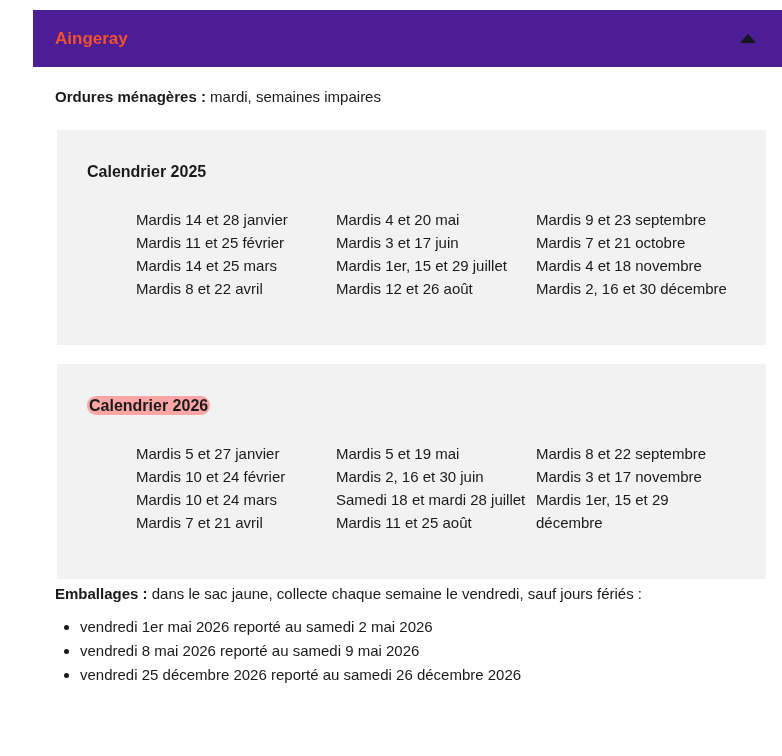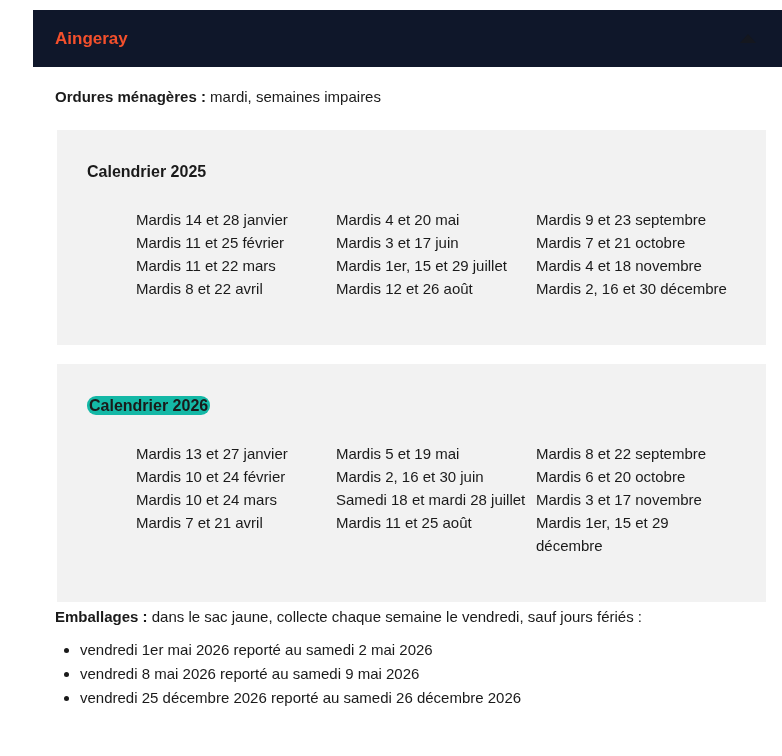--- a/index.html
+++ b/index.html
@@ -2,21 +2,21 @@
 <html><head>
 <meta charset="utf-8">
 <style>
   html,body{margin:0;padding:0;}
   body{
     width:782px;height:756px;background:#ffffff;
     font-family:"Liberation Sans",sans-serif;
     font-size:15px;color:#1a1a1a;overflow:hidden;
   }
   .accordion-bar{
-    margin:10px 0 0 33px;height:57px;background:#0f172a;
+    margin:10px 0 0 33px;height:57px;background:#4c1d95;
     display:flex;align-items:center;justify-content:space-between;
     padding:0 20px 0 22px;box-sizing:border-box;cursor:pointer;
   }
   .accordion-title{
     color:#f4502c;font-weight:bold;font-size:17px;
   }
   .caret-up{
     width:0;height:0;
     border-left:8px solid transparent;
     border-right:8px solid transparent;
@@ -30,21 +30,21 @@
   .cal-box{
     box-sizing:border-box;margin-left:57px;width:709px;
     background:#f2f2f2;padding:32px 30px 45px 30px;
   }
   .cal-box.first{margin-top:24px;}
   .cal-box.second{margin-top:19px;}
   .cal-title{
     font-size:16px;font-weight:bold;line-height:20px;margin:0 0 26px 0;
   }
   mark.hl{
-    background:#14b8a6;color:inherit;padding:1px 2px;border-radius:9px;
+    background:#fca5a5;color:inherit;padding:1px 2px;border-radius:9px;
   }
   .cal-columns{
     display:flex;justify-content:flex-end;
   }
   .cal-col{
     width:200px;
   }
   .cal-line{
     line-height:23px;
   }
@@ -67,21 +67,21 @@
 </div>
 
 <p class="intro"><strong>Ordures ménagères :</strong> <span>mardi, semaines impaires</span></p>
 
 <div class="cal-box first">
   <div class="cal-title"><span>Calendrier 2025</span></div>
   <div class="cal-columns">
     <div class="cal-col">
       <div class="cal-line">Mardis 14 et 28 janvier</div>
       <div class="cal-line">Mardis 11 et 25 février</div>
-      <div class="cal-line">Mardis 11 et 22 mars</div>
+      <div class="cal-line">Mardis 14 et 25 mars</div>
       <div class="cal-line">Mardis 8 et 22 avril</div>
     </div>
     <div class="cal-col">
       <div class="cal-line">Mardis 4 et 20 mai</div>
       <div class="cal-line">Mardis 3 et 17 juin</div>
       <div class="cal-line">Mardis 1er, 15 et 29 juillet</div>
       <div class="cal-line">Mardis 12 et 26 août</div>
     </div>
     <div class="cal-col">
       <div class="cal-line">Mardis 9 et 23 septembre</div>
@@ -89,34 +89,33 @@
       <div class="cal-line">Mardis 4 et 18 novembre</div>
       <div class="cal-line">Mardis 2, 16 et 30 décembre</div>
     </div>
   </div>
 </div>
 
 <div class="cal-box second">
   <div class="cal-title"><mark class="hl">Calendrier 2026</mark></div>
   <div class="cal-columns">
     <div class="cal-col">
-      <div class="cal-line">Mardis 13 et 27 janvier</div>
+      <div class="cal-line">Mardis 5 et 27 janvier</div>
       <div class="cal-line">Mardis 10 et 24 février</div>
       <div class="cal-line">Mardis 10 et 24 mars</div>
       <div class="cal-line">Mardis 7 et 21 avril</div>
     </div>
     <div class="cal-col">
       <div class="cal-line">Mardis 5 et 19 mai</div>
       <div class="cal-line">Mardis 2, 16 et 30 juin</div>
       <div class="cal-line">Samedi 18 et mardi 28 juillet</div>
       <div class="cal-line">Mardis 11 et 25 août</div>
     </div>
     <div class="cal-col">
       <div class="cal-line">Mardis 8 et 22 septembre</div>
-      <div class="cal-line">Mardis 6 et 20 octobre</div>
       <div class="cal-line">Mardis 3 et 17 novembre</div>
       <div class="cal-line">Mardis 1er, 15 et 29 décembre</div>
     </div>
   </div>
 </div>
 
 <p class="emballages"><strong>Emballages :</strong> <span>dans le sac jaune, collecte chaque semaine le vendredi, sauf jours fériés :</span></p>
 
 <ul class="reports">
   <li>vendredi 1er mai 2026 reporté au samedi 2 mai 2026</li>

